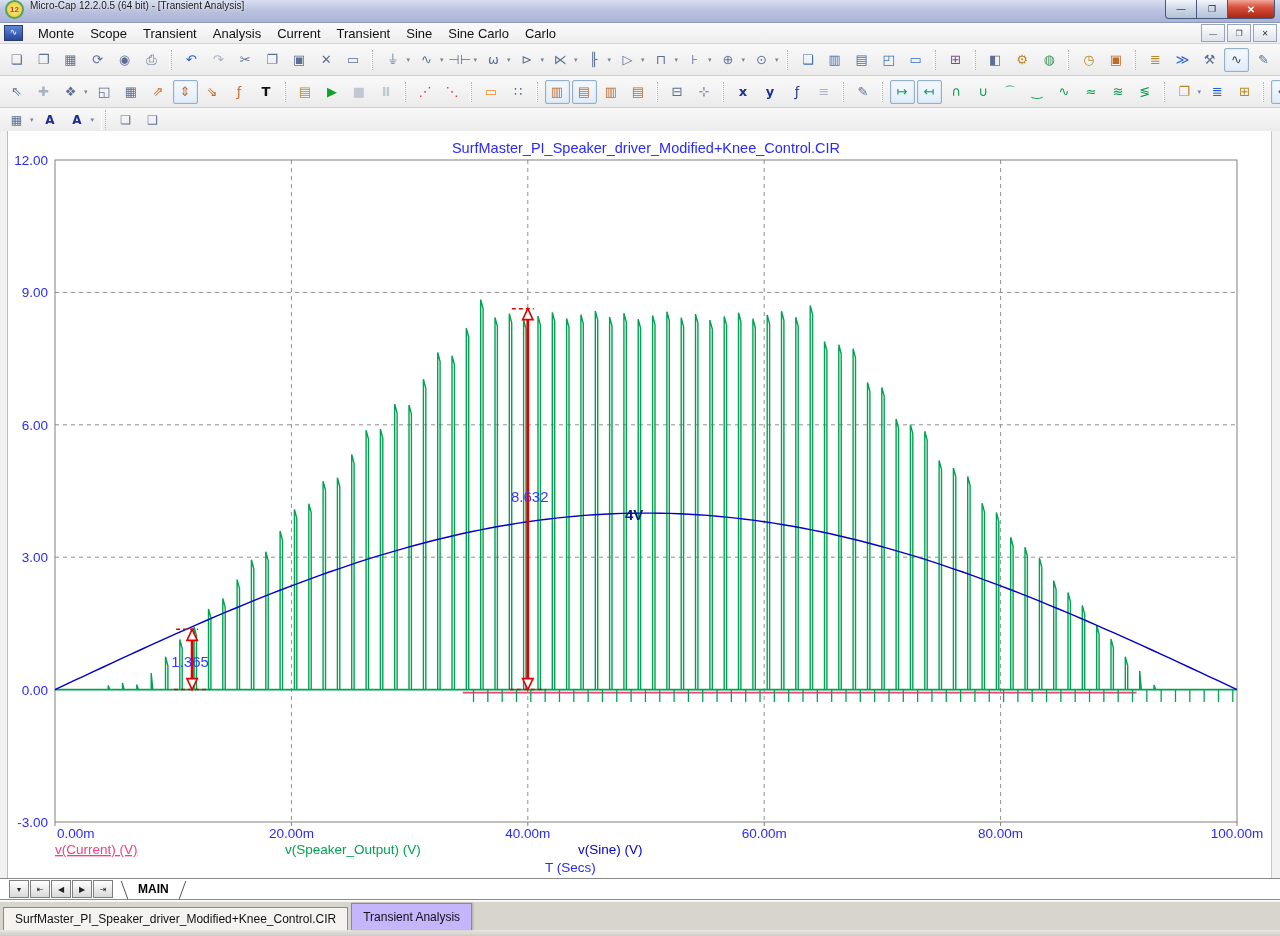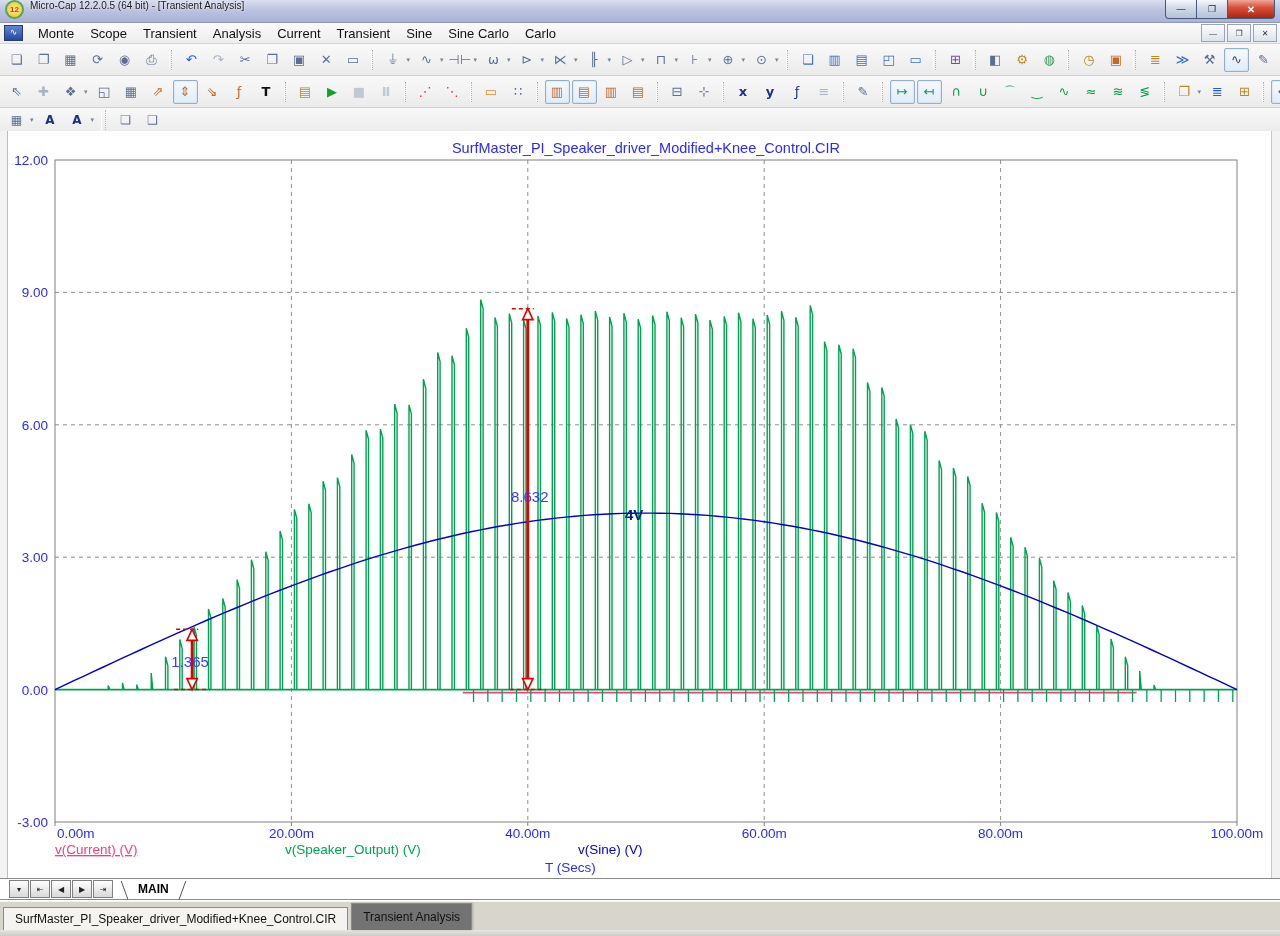--- a/index.html
+++ b/index.html
@@ -56,21 +56,21 @@
     background:linear-gradient(#fefefe,#d9d9d9);color:#222;font-size:8px;
     font-family:"DejaVu Sans",sans-serif;display:flex;align-items:center;justify-content:center}
   .main-tab{position:relative;margin-left:6px;padding:2px 18px 3px;font-weight:bold;font-size:12px;color:#000}
   .main-tab::before{content:"";position:absolute;left:4px;top:1px;bottom:0;width:1px;background:#555;transform:skewX(20deg)}
   .main-tab::after{content:"";position:absolute;right:4px;top:1px;bottom:0;width:1px;background:#555;transform:skewX(-20deg)}
 
   .filetabs{position:absolute;top:901px;left:0;width:1280px;height:29px;background:#d8d5cd;
     border-top:1px solid #f5f5f5;display:flex;align-items:flex-end;padding-left:3px;box-sizing:border-box}
   .ftab{height:22px;display:flex;align-items:center;padding:0 11px;font-size:12px;color:#111;
     background:#f4f3f0;border:1px solid #8a8a8a;border-bottom:none;margin-right:3px}
-  .ftab.active{height:26px;background:#737373;position:relative;z-index:2;box-shadow:1px 0 2px rgba(0,0,0,.2)}
+  .ftab.active{height:26px;background:#c4b5fd;position:relative;z-index:2;box-shadow:1px 0 2px rgba(0,0,0,.2)}
   .bottomstrip{position:absolute;top:930px;left:0;width:1280px;height:6px;background:linear-gradient(#e9e7e2,#ceccc6)}
 </style>
 </head>
 <body>
 
 <div class="titlebar">
   <span class="app-badge">12</span>
   <span class="title-text">Micro-Cap 12.2.0.5 (64 bit) - [Transient Analysis]</span>
   <div class="caption-buttons" id="capBtns">
       <div class="cap-btn">—</div>

